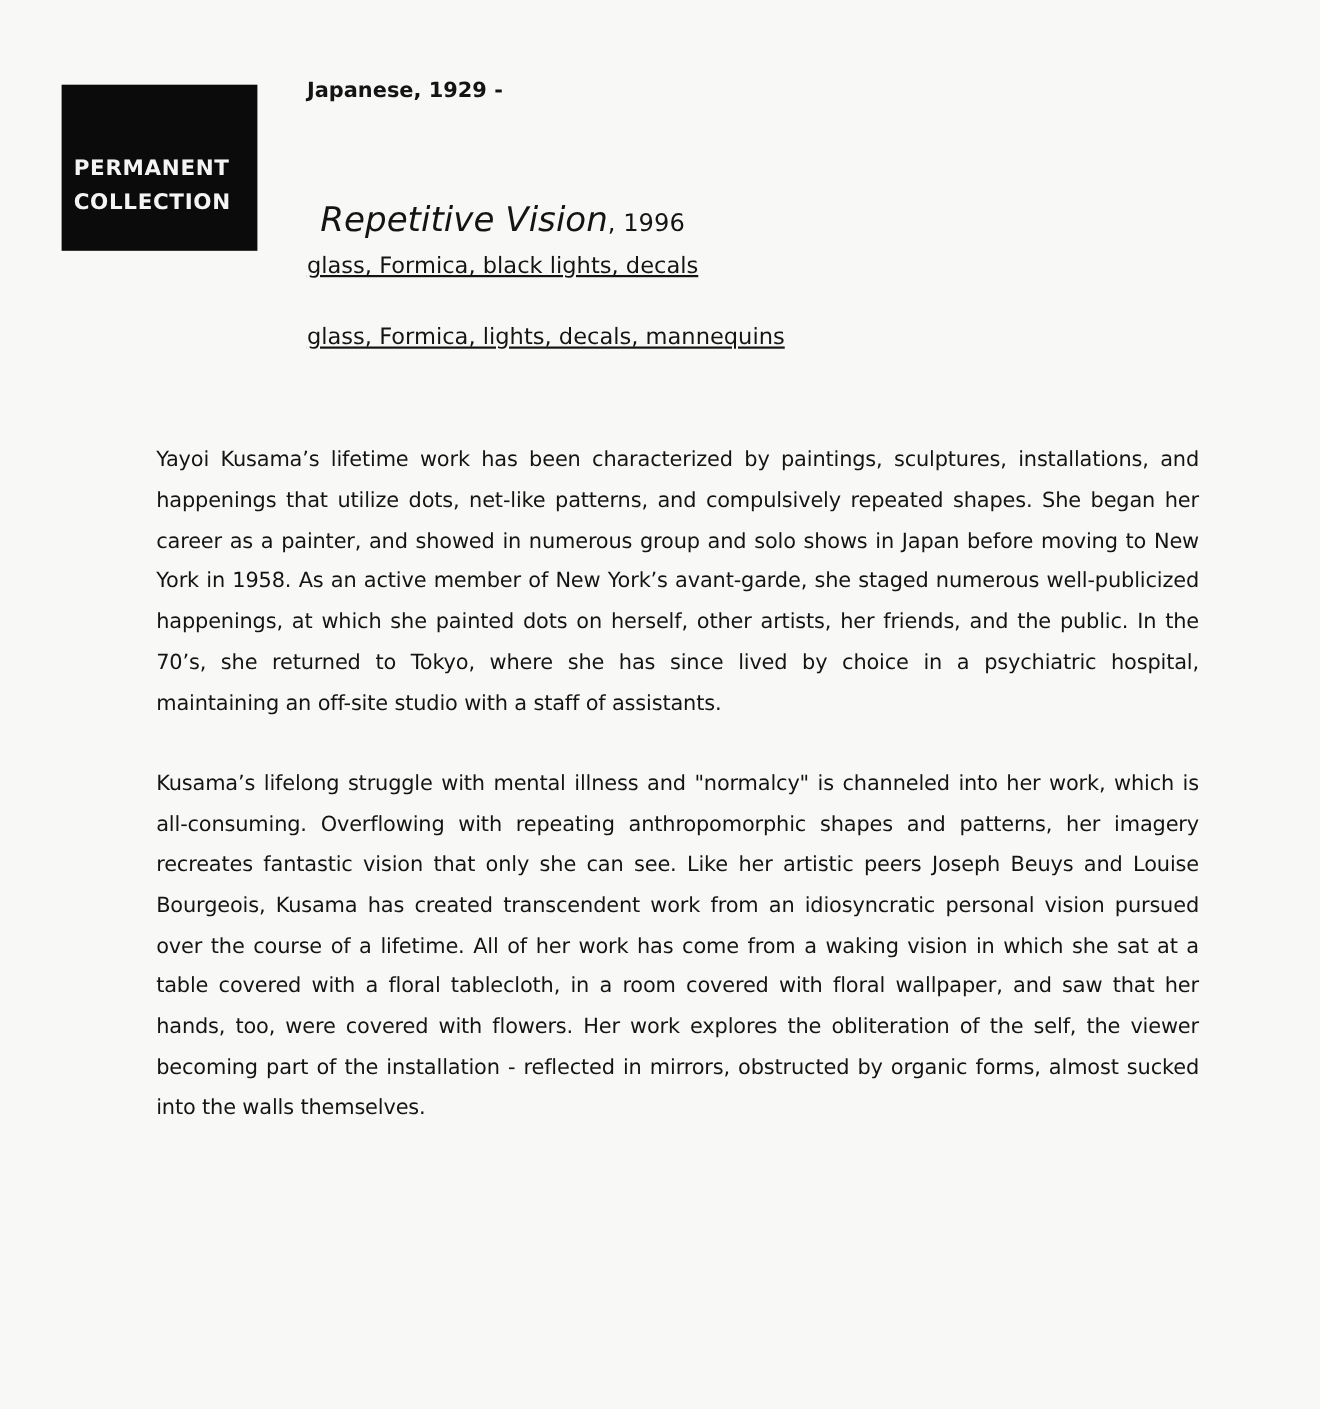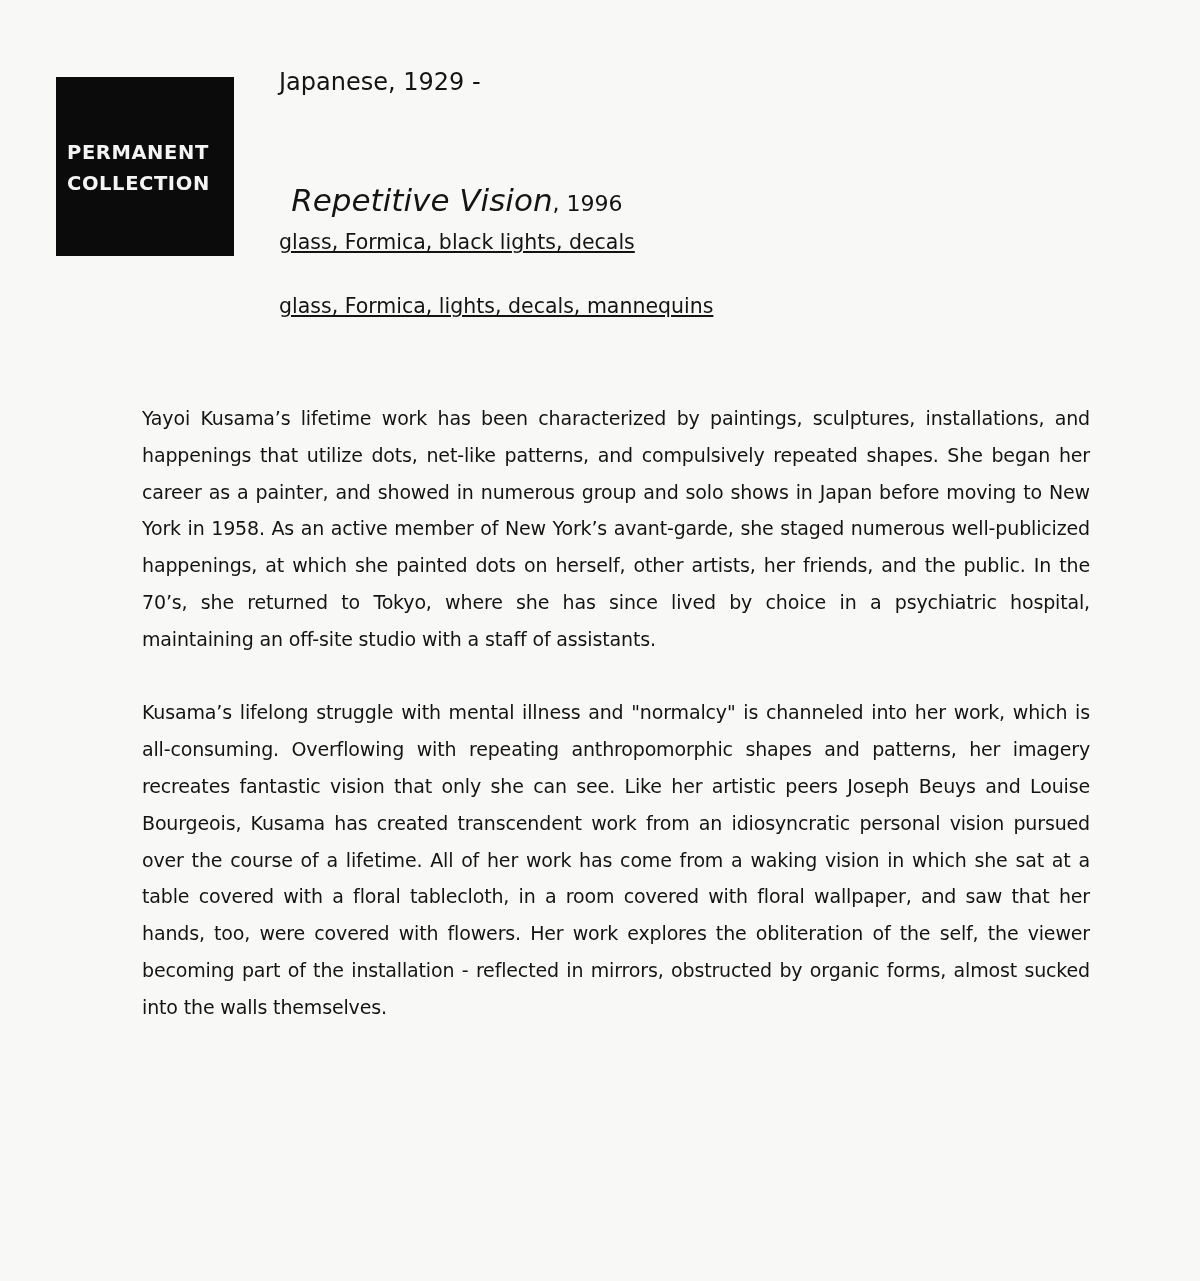--- a/index.html
+++ b/index.html
@@ -7,21 +7,21 @@
     width: 1200px; height: 1281px;
     background: #f8f8f7;
     color: #141414;
     font-family: "DejaVu Sans", "Liberation Sans", sans-serif;
     position: relative;
     overflow: hidden;
   }
   .badge {
     position: absolute;
     left: 56px; top: 77px;
-    width: 178px; height: 179px;
+    width: 178px; height: 151px;
     background: #0b0b0b;
     box-sizing: border-box;
     padding: 60px 0 0 11px;
   }
   .badge-line {
     display: block;
     color: #f4f4f4;
     font-family: "DejaVu Sans", sans-serif;
     font-weight: bold;
     font-size: 19.5px;
@@ -36,23 +36,24 @@
   .artist-name {
     font-family: "DejaVu Sans", sans-serif;
     font-size: 33px;
     font-weight: normal;
     letter-spacing: 0.5px;
     line-height: 44px;
     margin: 0;
     white-space: nowrap;
   }
   .artist-info {
-    font-size: 24px;
+    font-size: 19px;
     line-height: 28px;
     margin: 0;
+    font-weight: bold;
   }
   .work { margin: 0; text-align: center; }
   .work-1 { position: absolute; left: 279px; top: 178px; }
   .work-2 { position: absolute; left: 279px; top: 292px; }
   .work-title-line {
     white-space: nowrap;
     line-height: 44px;
   }
   .work-title {
     font-style: italic;

